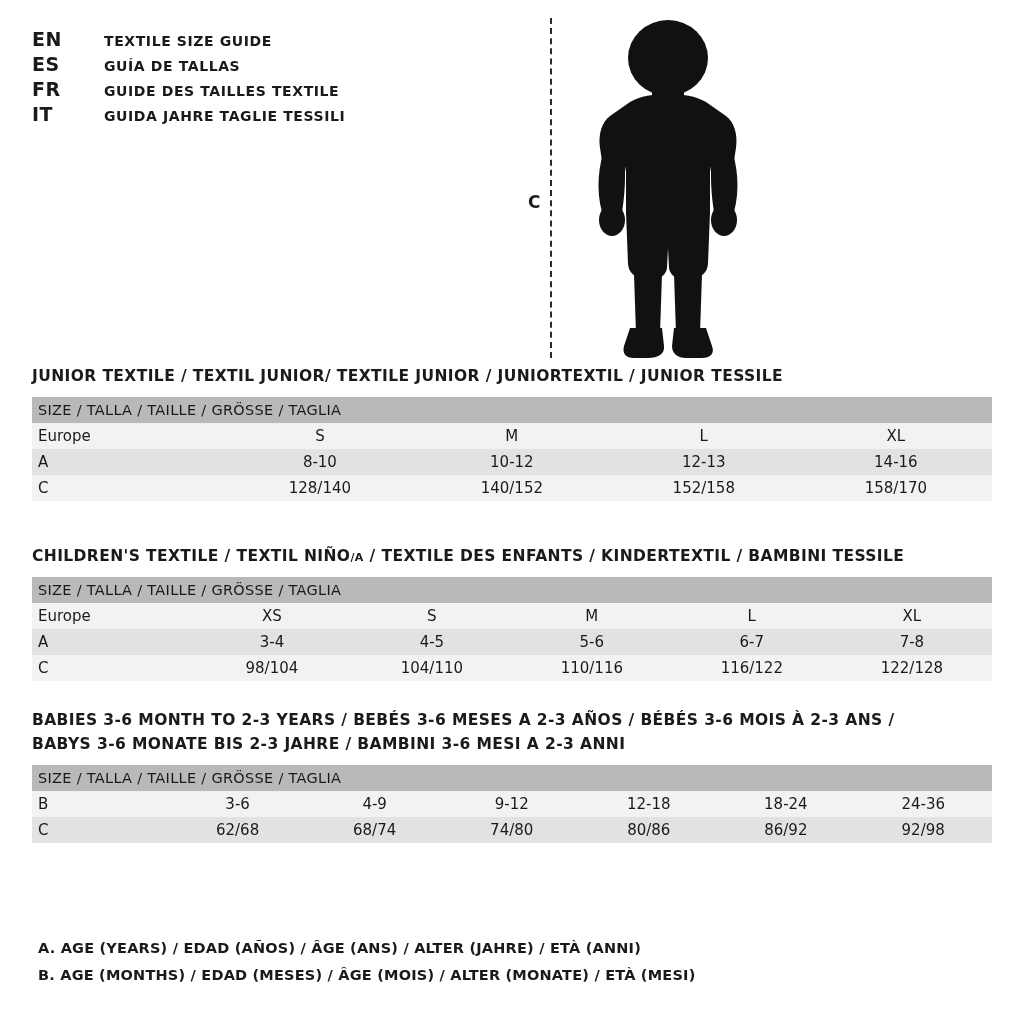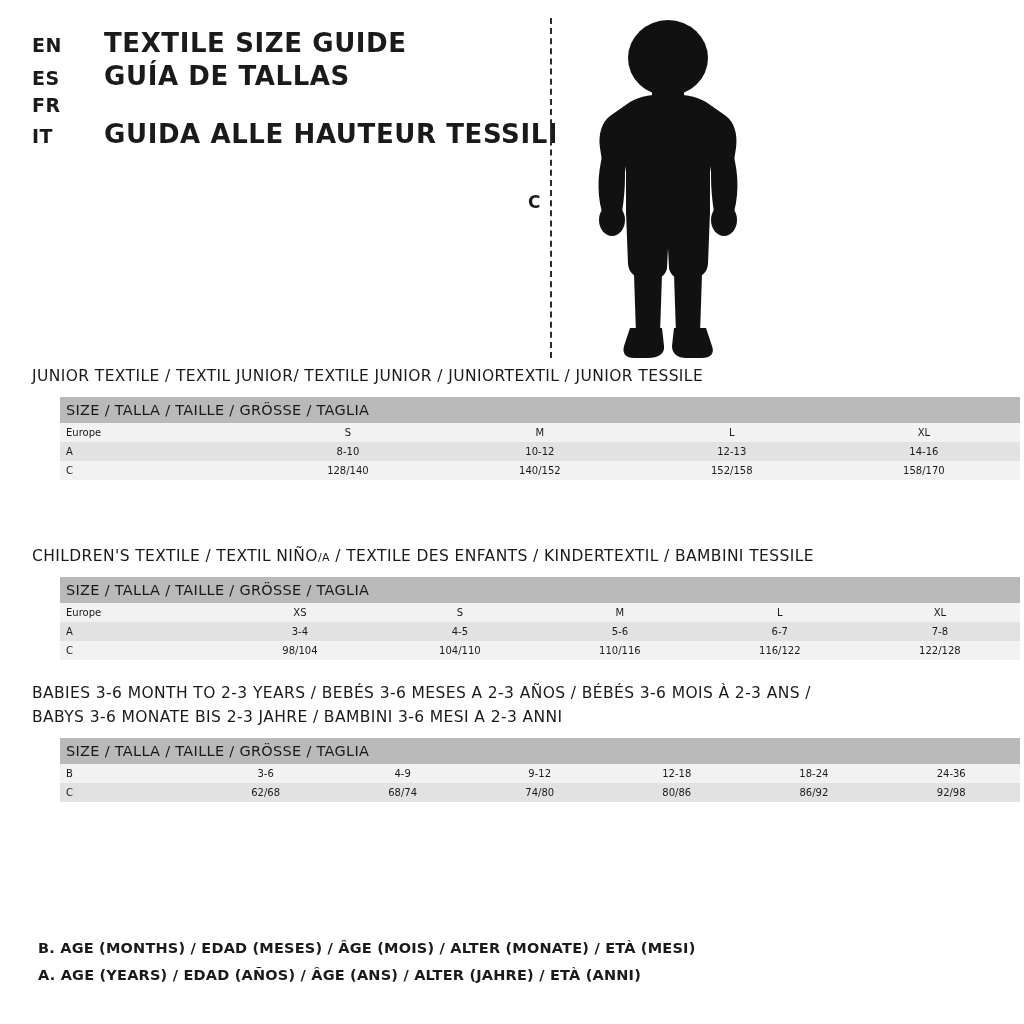--- a/index.html
+++ b/index.html
@@ -37,21 +37,21 @@
   }
   .title-lang {
     width: 72px;
     flex: 0 0 72px;
     font-size: 19px;
     font-weight: bold;
     letter-spacing: 0.5px;
     color: #1a1a1a;
   }
   .title-text {
-    font-size: 26px;
+    font-size: 14px;
     font-weight: bold;
     letter-spacing: 0.6px;
     color: #1a1a1a;
     white-space: nowrap;
   }
 
   
   .figure-area {
     position: absolute;
     right: 40px;
@@ -82,40 +82,39 @@
   }
 
   
   .section {
     position: absolute;
     left: 32px;
     width: 960px;
   }
   .section-title {
     font-size: 15.5px;
-    font-weight: normal;
+    font-weight: bold;
     letter-spacing: 0.4px;
     color: #1a1a1a;
     line-height: 1.55;
     margin-bottom: 9px;
   }
   .section-title .sub {
     font-size: 11px;
     vertical-align: baseline;
   }
 
   
   table.size-table {
     border-collapse: collapse;
     width: 100%;
     table-layout: fixed;
-    margin-left: 28px;
   }
   table.size-table td {
-    font-size: 10px;
+    font-size: 15px;
     padding: 4px 6px;
     color: #1a1a1a;
     vertical-align: middle;
   }
   tr.head-row td {
     background: #b9b9b9;
     font-weight: normal;
     font-size: 14.5px;
     letter-spacing: 0.3px;
     padding: 5px 6px;
@@ -153,24 +152,25 @@
     <div class="title-row">
       <div class="title-lang">EN</div>
       <div class="title-text">TEXTILE SIZE GUIDE</div>
     </div>
     <div class="title-row">
       <div class="title-lang">ES</div>
       <div class="title-text">GUÍA DE TALLAS</div>
     </div>
     <div class="title-row">
       <div class="title-lang">FR</div>
+      <div class="title-text">GUIDE DES TAILLES TEXTILE</div>
     </div>
     <div class="title-row">
       <div class="title-lang">IT</div>
-      <div class="title-text">GUIDA ALLE HAUTEUR TESSILI</div>
+      <div class="title-text">GUIDA JAHRE TAGLIE TESSILI</div>
     </div>
   </div>
 
   <div class="figure-area">
     <div class="measure-line"></div>
     <div class="measure-label">C</div>
     <svg class="silhouette" width="200" height="352" viewBox="0 0 200 352">
       <g fill="#111111">
 
         <ellipse cx="100" cy="42" rx="40" ry="38"></ellipse>
@@ -271,21 +271,21 @@
           <td class="val">98/104</td>
           <td class="val">104/110</td>
           <td class="val">110/116</td>
           <td class="val">116/122</td>
           <td class="val">122/128</td>
         </tr>
       </tbody>
     </table>
   </div>
 
-  <div class="section" style="top: 681px;">
+  <div class="section" style="top: 708px;">
     <div class="section-title">
       <div>BABIES 3-6 MONTH TO 2-3 YEARS / BEBÉS 3-6 MESES A 2-3 AÑOS / BÉBÉS 3-6 MOIS À 2-3 ANS /</div>
       <div>BABYS 3-6 MONATE BIS 2-3 JAHRE / BAMBINI 3-6 MESI A 2-3 ANNI</div>
     </div>
     <table class="size-table">
       <tbody>
         <tr class="head-row">
           <td colspan="7" class="label-col">SIZE / TALLA / TAILLE / GRÖSSE / TAGLIA</td>
         </tr>
         <tr class="row-light">
@@ -304,17 +304,17 @@
           <td class="val">74/80</td>
           <td class="val">80/86</td>
           <td class="val">86/92</td>
           <td class="val">92/98</td>
         </tr>
       </tbody>
     </table>
   </div>
 
   <div class="footnotes">
+    <div class="footnote">A. AGE (YEARS) / EDAD (AÑOS) / ÂGE (ANS) / ALTER (JAHRE) / ETÀ (ANNI)</div>
     <div class="footnote">B. AGE (MONTHS) / EDAD (MESES) / ÂGE (MOIS) / ALTER (MONATE) / ETÀ (MESI)</div>
-    <div class="footnote">A. AGE (YEARS) / EDAD (AÑOS) / ÂGE (ANS) / ALTER (JAHRE) / ETÀ (ANNI)</div>
   </div>
 
 </div>
 
 </body></html>

